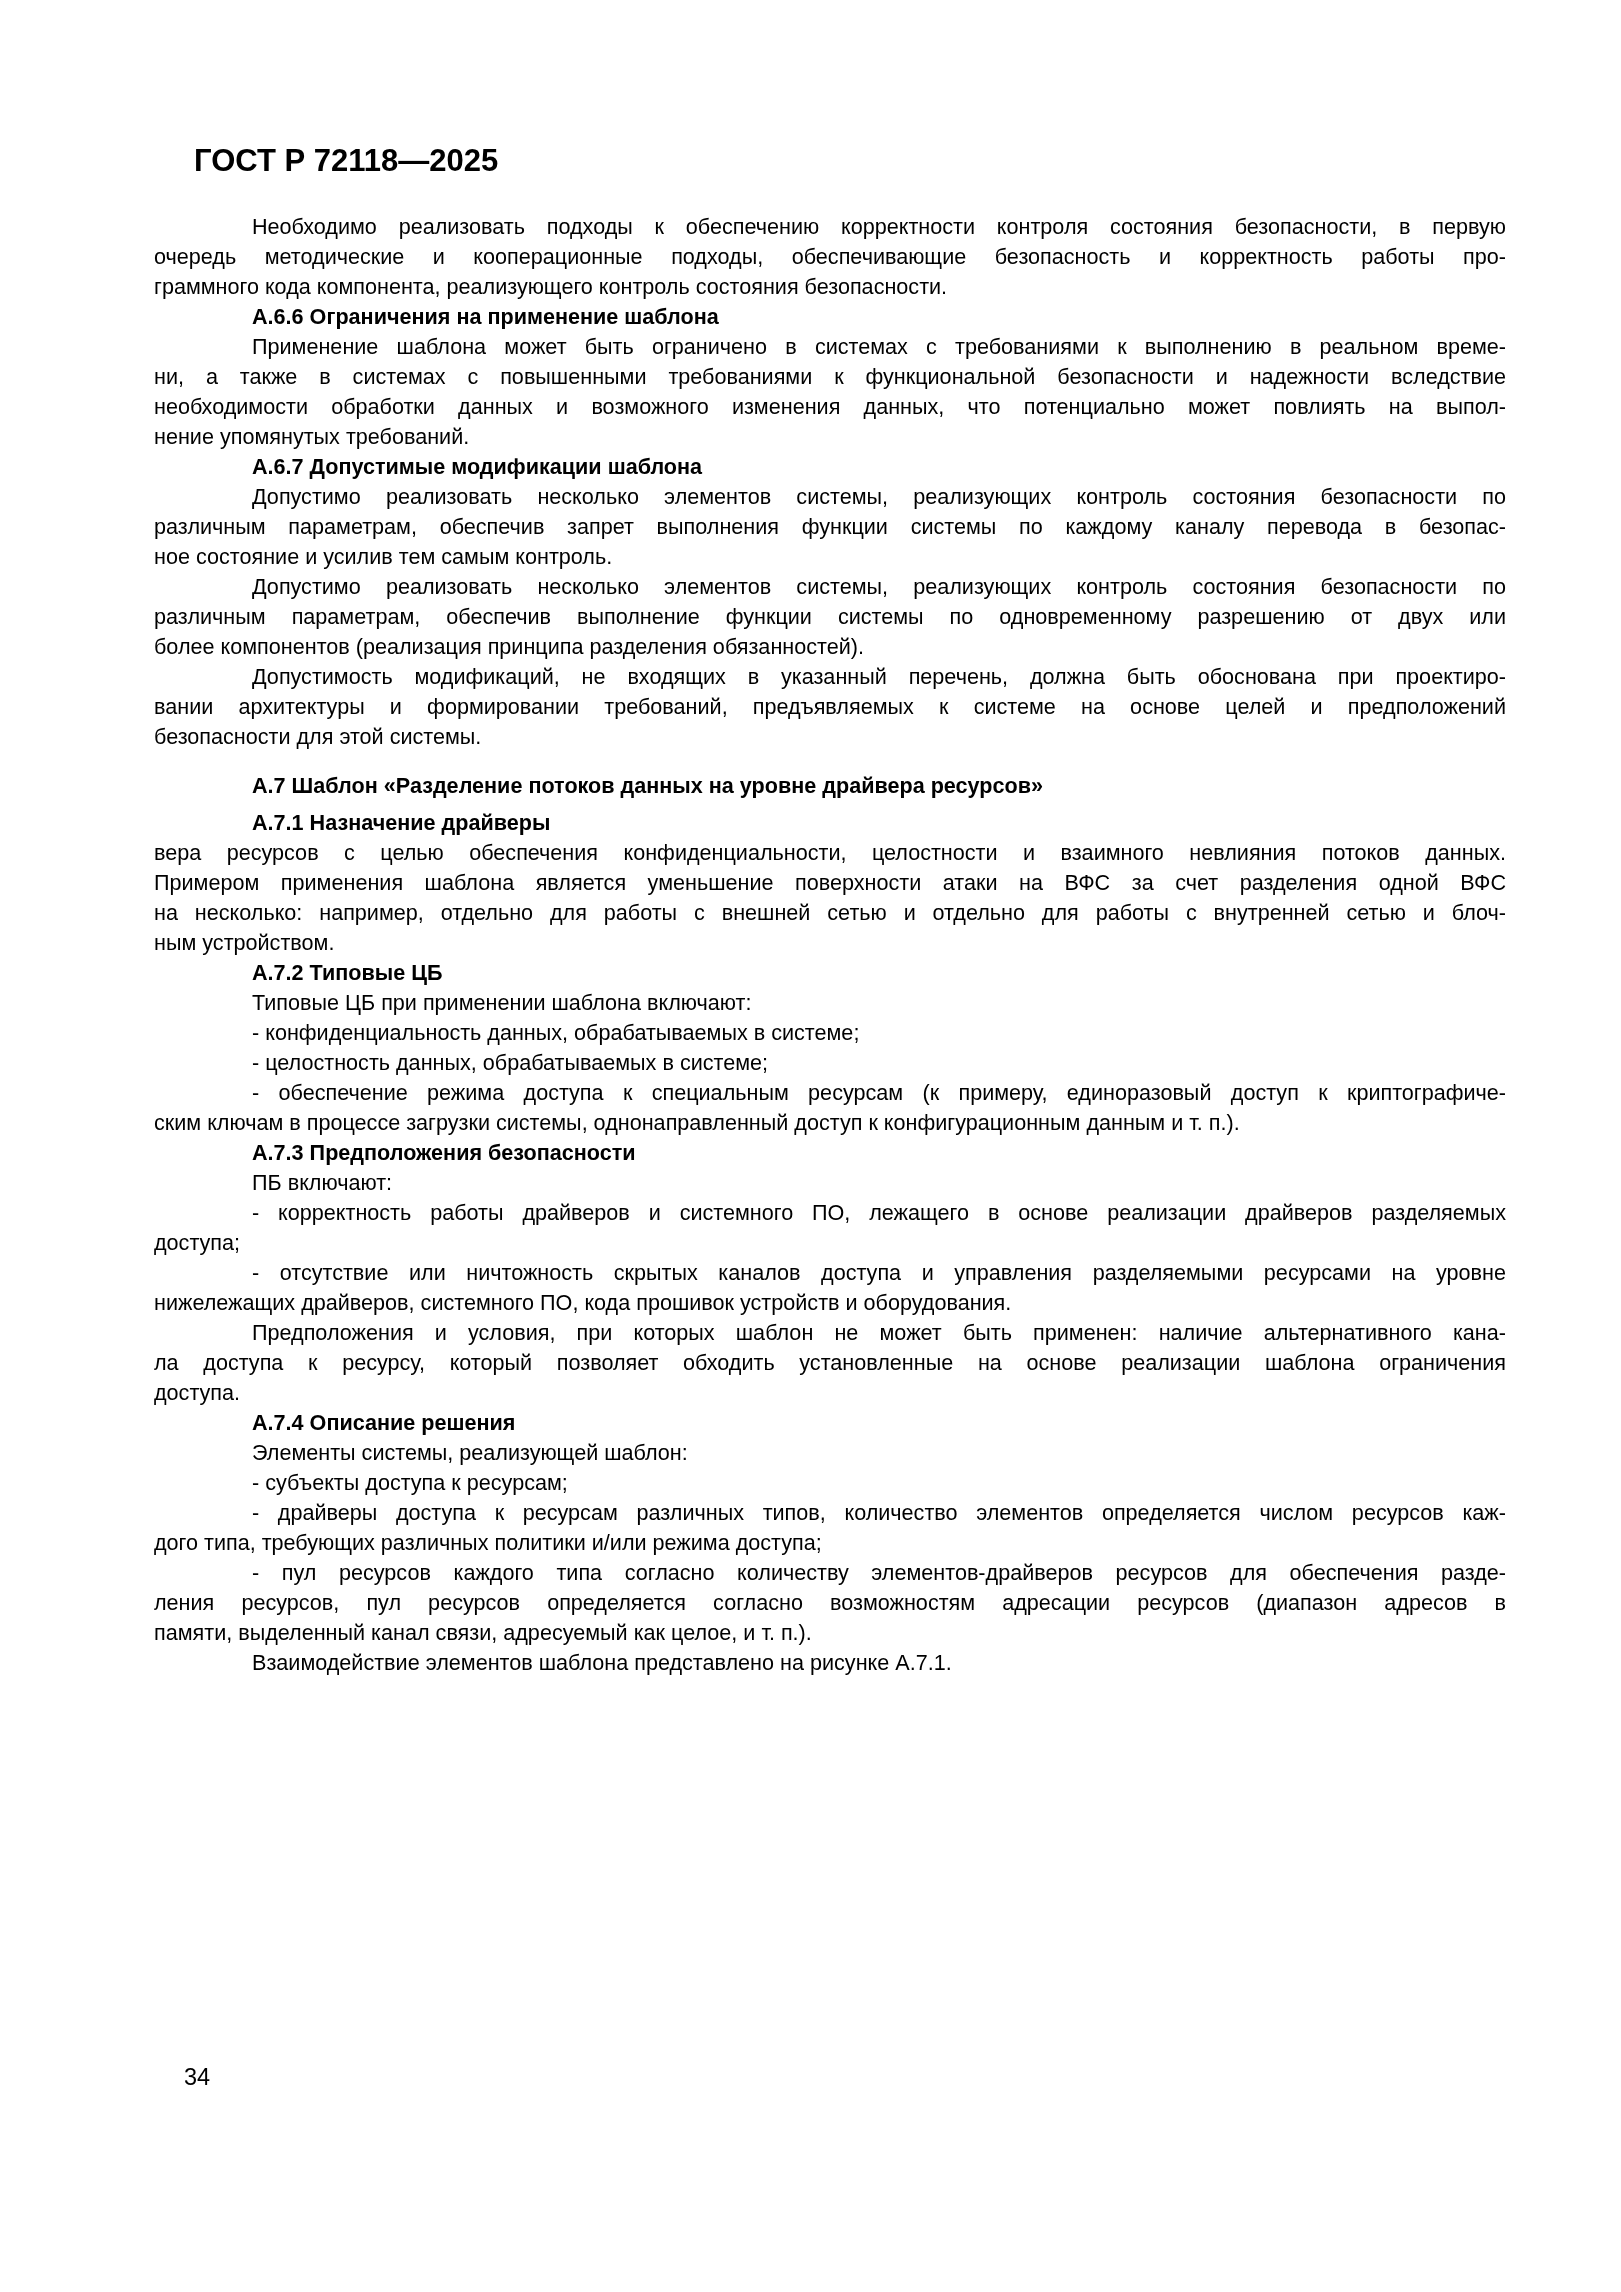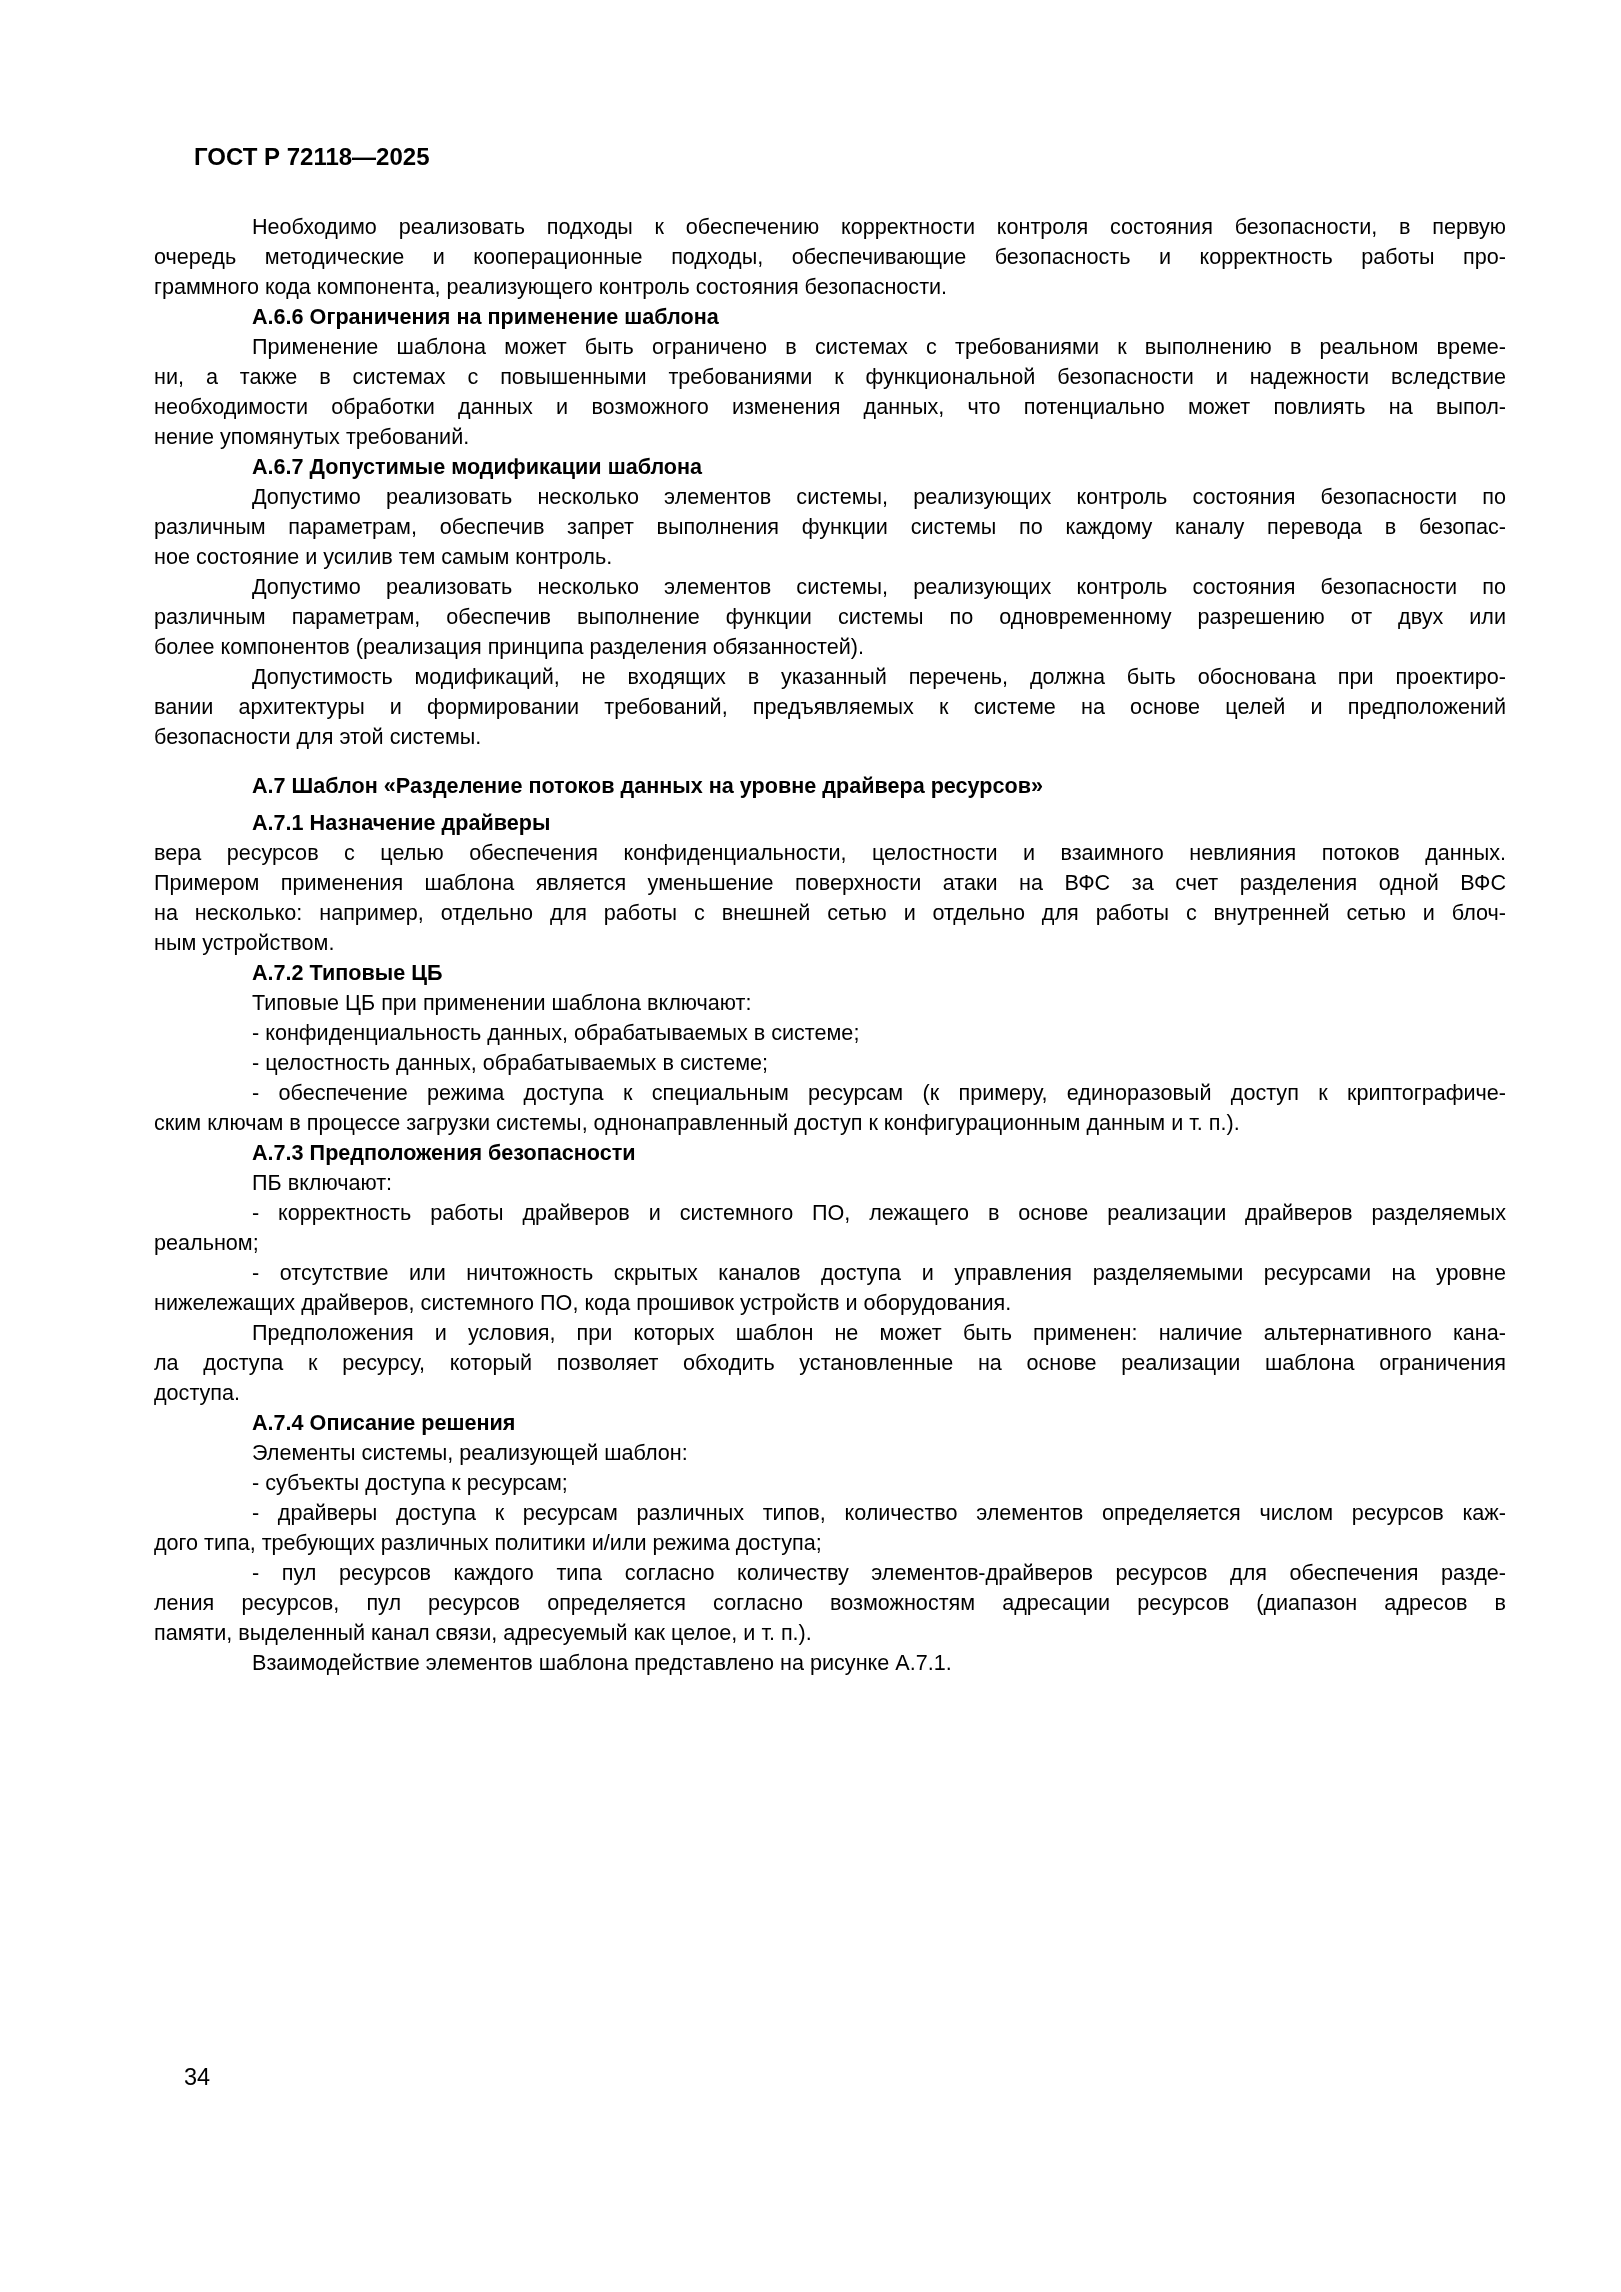--- a/index.html
+++ b/index.html
@@ -13,21 +13,21 @@
     height: 2293px;
     background: #ffffff;
     color: #000000;
     font-family: "Liberation Sans", sans-serif;
     overflow: hidden;
   }
   .doc-header {
     position: absolute;
     left: 194px;
     top: 143px;
-    font-size: 24px;
+    font-size: 31px;
     font-weight: bold;
     white-space: nowrap;
   }
   .content {
     position: absolute;
     left: 154px;
     top: 212px;
     width: 1352px;
     font-size: 21.6px;
     line-height: 30px;
@@ -133,21 +133,21 @@
     <div class="blk h">
       <div class="line ll fi">А.7.3 Предположения безопасности</div>
     </div>
 
     <div class="blk">
       <div class="line ll fi">ПБ включают:</div>
     </div>
 
     <div class="blk">
       <div class="line jl fi">- корректность работы драйверов и системного ПО, лежащего в основе реализации драйверов разделяемых</div>
-      <div class="line ll">реальном;</div>
+      <div class="line ll">доступа;</div>
     </div>
 
     <div class="blk">
       <div class="line jl fi">- отсутствие или ничтожность скрытых каналов доступа и управления разделяемыми ресурсами на уровне</div>
       <div class="line ll">нижележащих драйверов, системного ПО, кода прошивок устройств и оборудования.</div>
     </div>
 
     <div class="blk">
       <div class="line jl fi">Предположения и условия, при которых шаблон не может быть применен: наличие альтернативного кана-</div>
       <div class="line jl">ла доступа к ресурсу, который позволяет обходить установленные на основе реализации шаблона ограничения</div>

